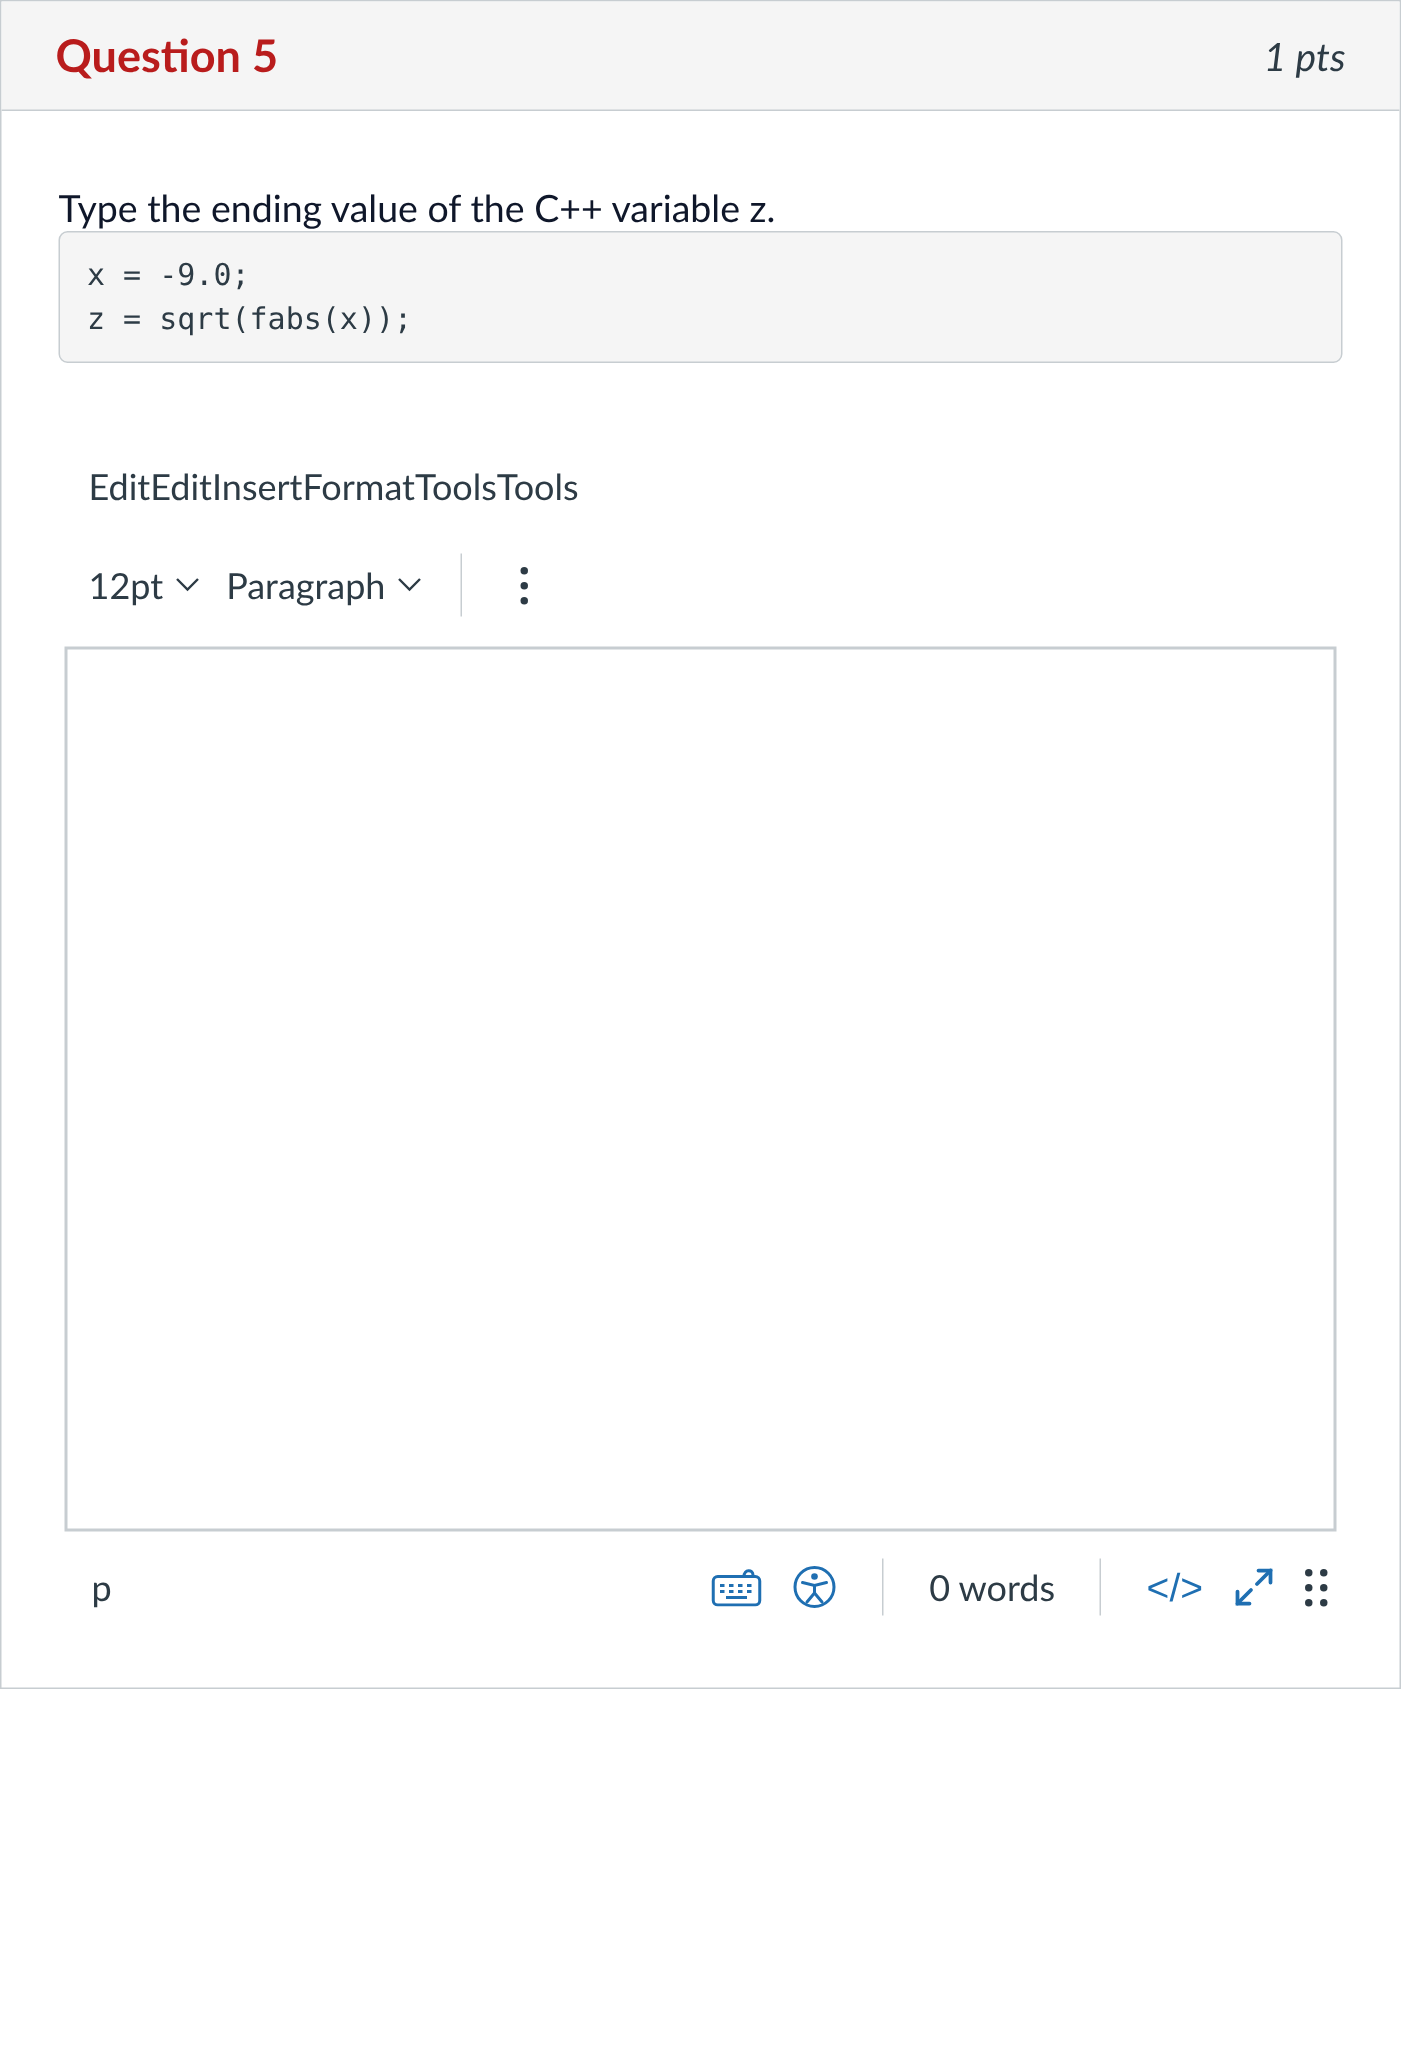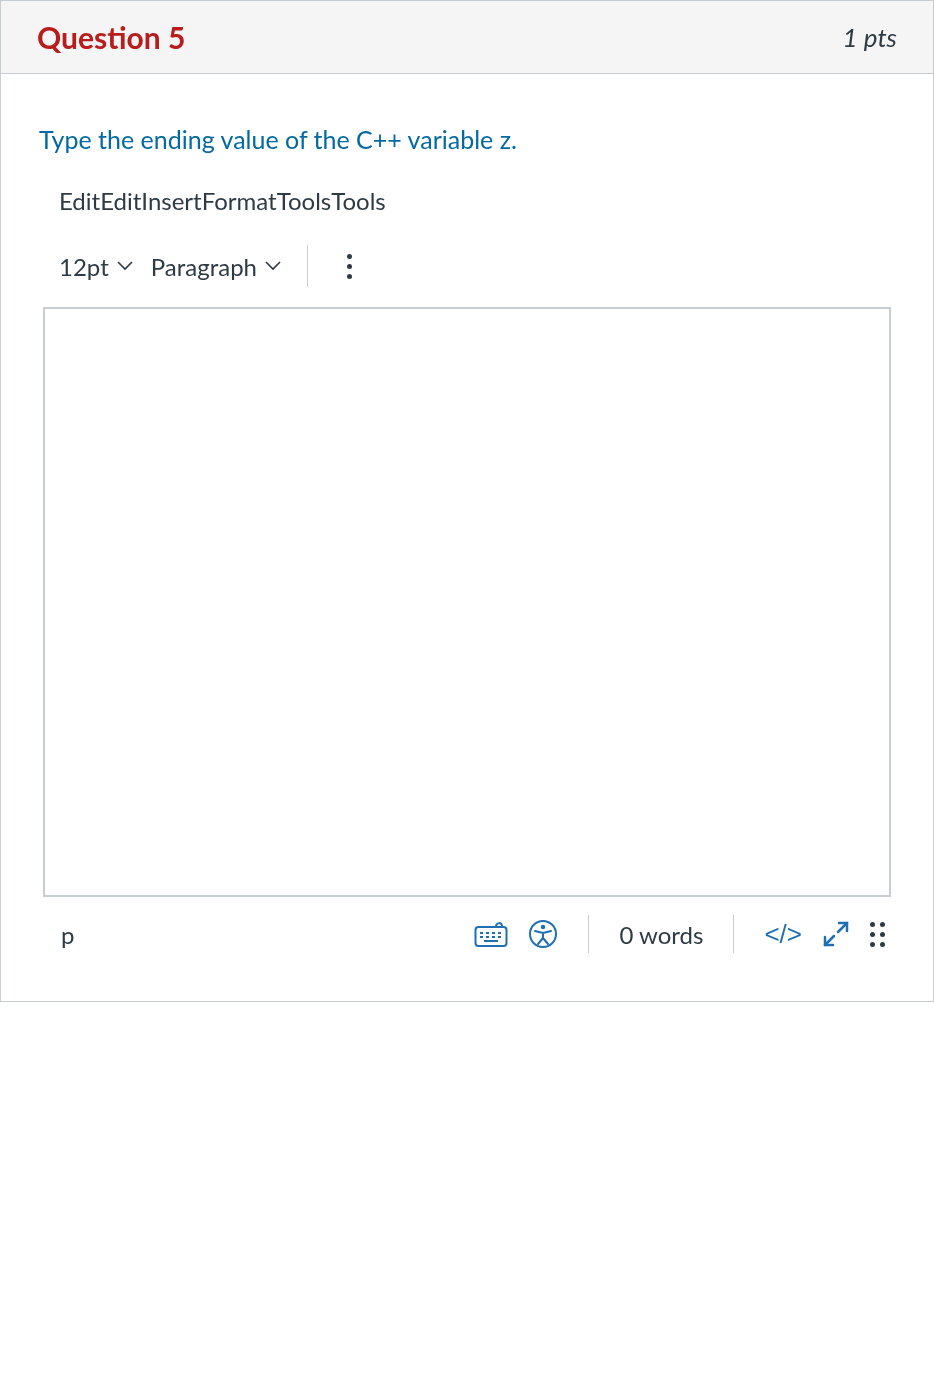--- a/index.html
+++ b/index.html
@@ -31,22 +31,21 @@
       font-size: 26px;
       font-weight: 400;
       color: #2d3b45;
       font-style: italic;
     }
     .question-body {
       padding: 50px 38px 30px 38px;
     }
     .prompt {
       font-size: 25px;
-      color: #0369a1;
-      margin-bottom: 24px;
+      color: #0f172a;
     }
     .code-block {
       background: #f5f5f5;
       border: 1px solid #c7cdd1;
       border-radius: 6px;
       padding: 14px 18px;
       font-family: "Menlo", "Monaco", "Consolas", monospace;
       font-size: 20px;
       line-height: 1.45;
       color: #2d3b45;
@@ -157,20 +156,22 @@
 
   <div class="question-header">
     <div class="question-title">Question 5</div>
     <div class="question-pts">1 pts</div>
   </div>
 
   <div class="question-body">
 
     <div class="prompt">Type the ending value of the C++ variable z.</div>
 
+    <div class="code-block">x = -9.0;
+z = sqrt(fabs(x));</div>
 
     <div class="editor">
 
       <div class="editor-menubar">
         <span>Edit</span>
         <span>Edit</span>
         <span>Insert</span>
         <span>Format</span>
         <span>Tools</span>
         <span>Tools</span>

